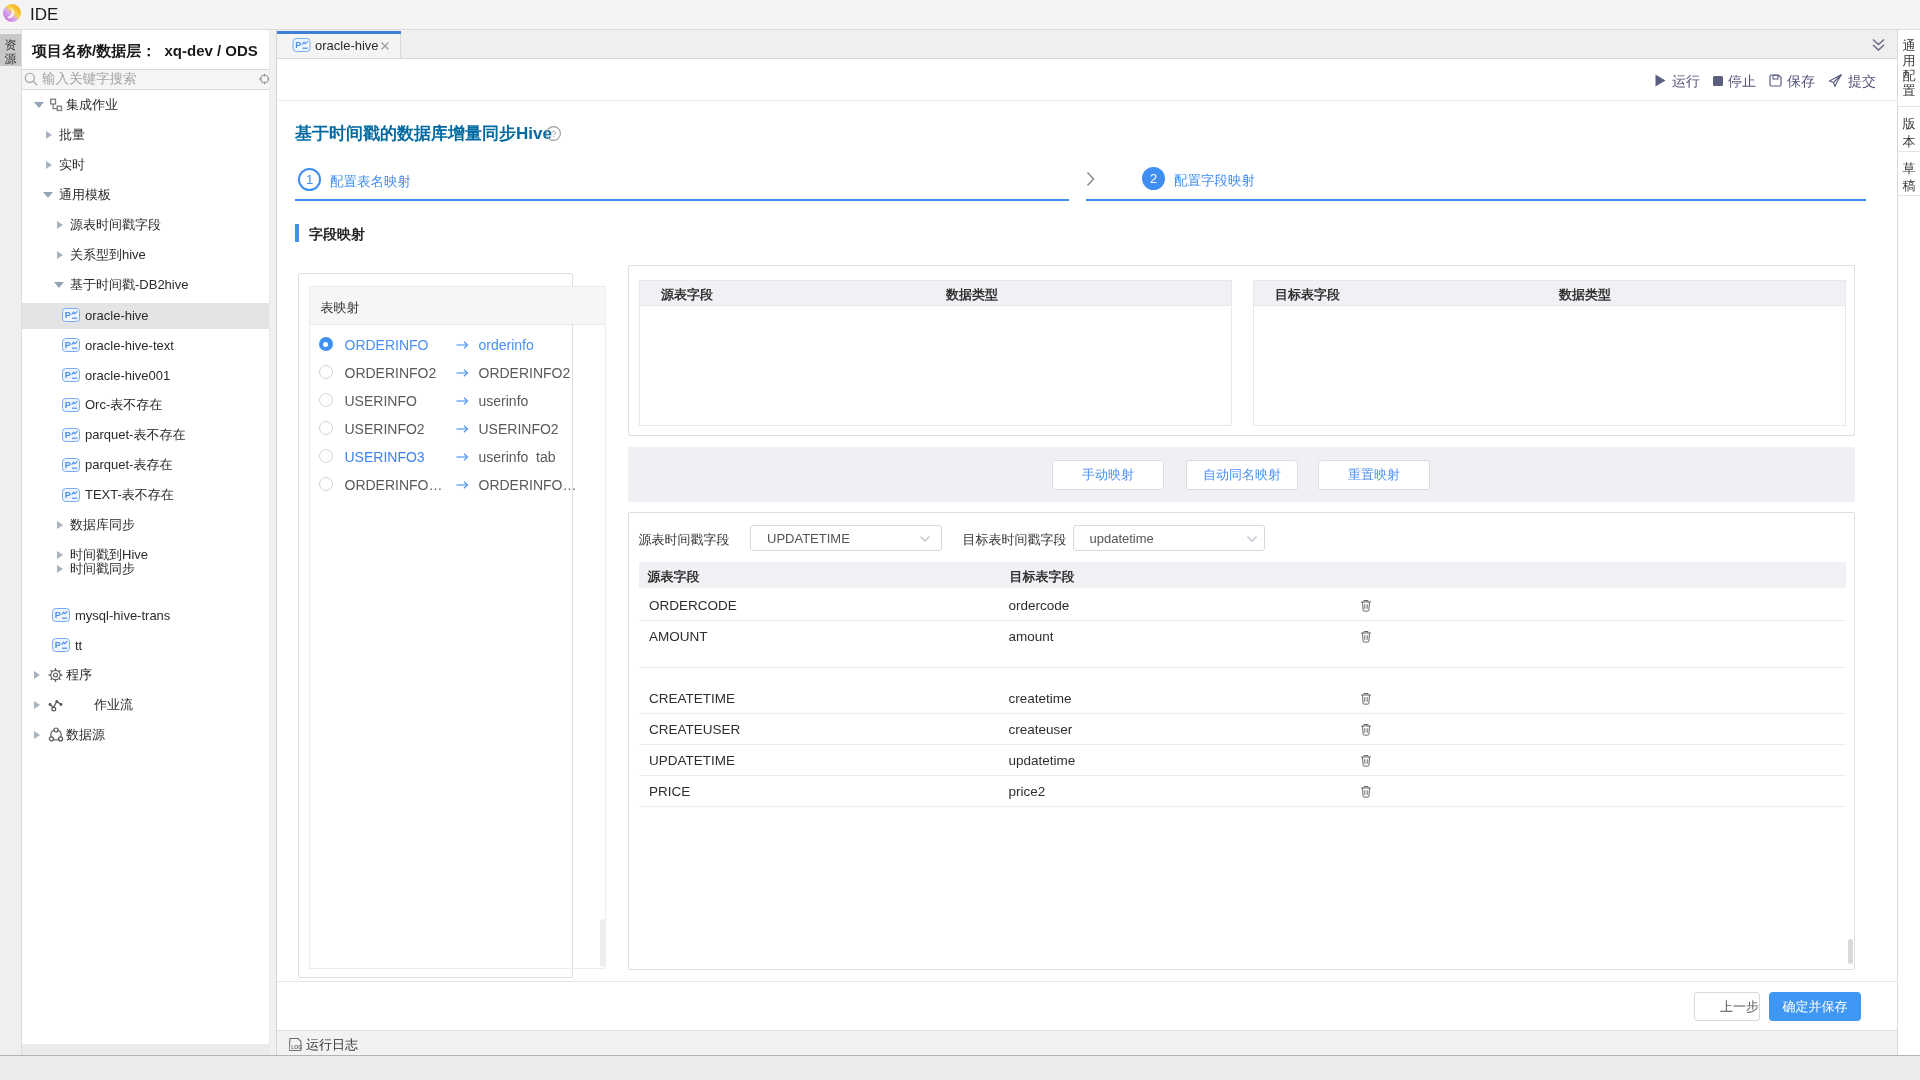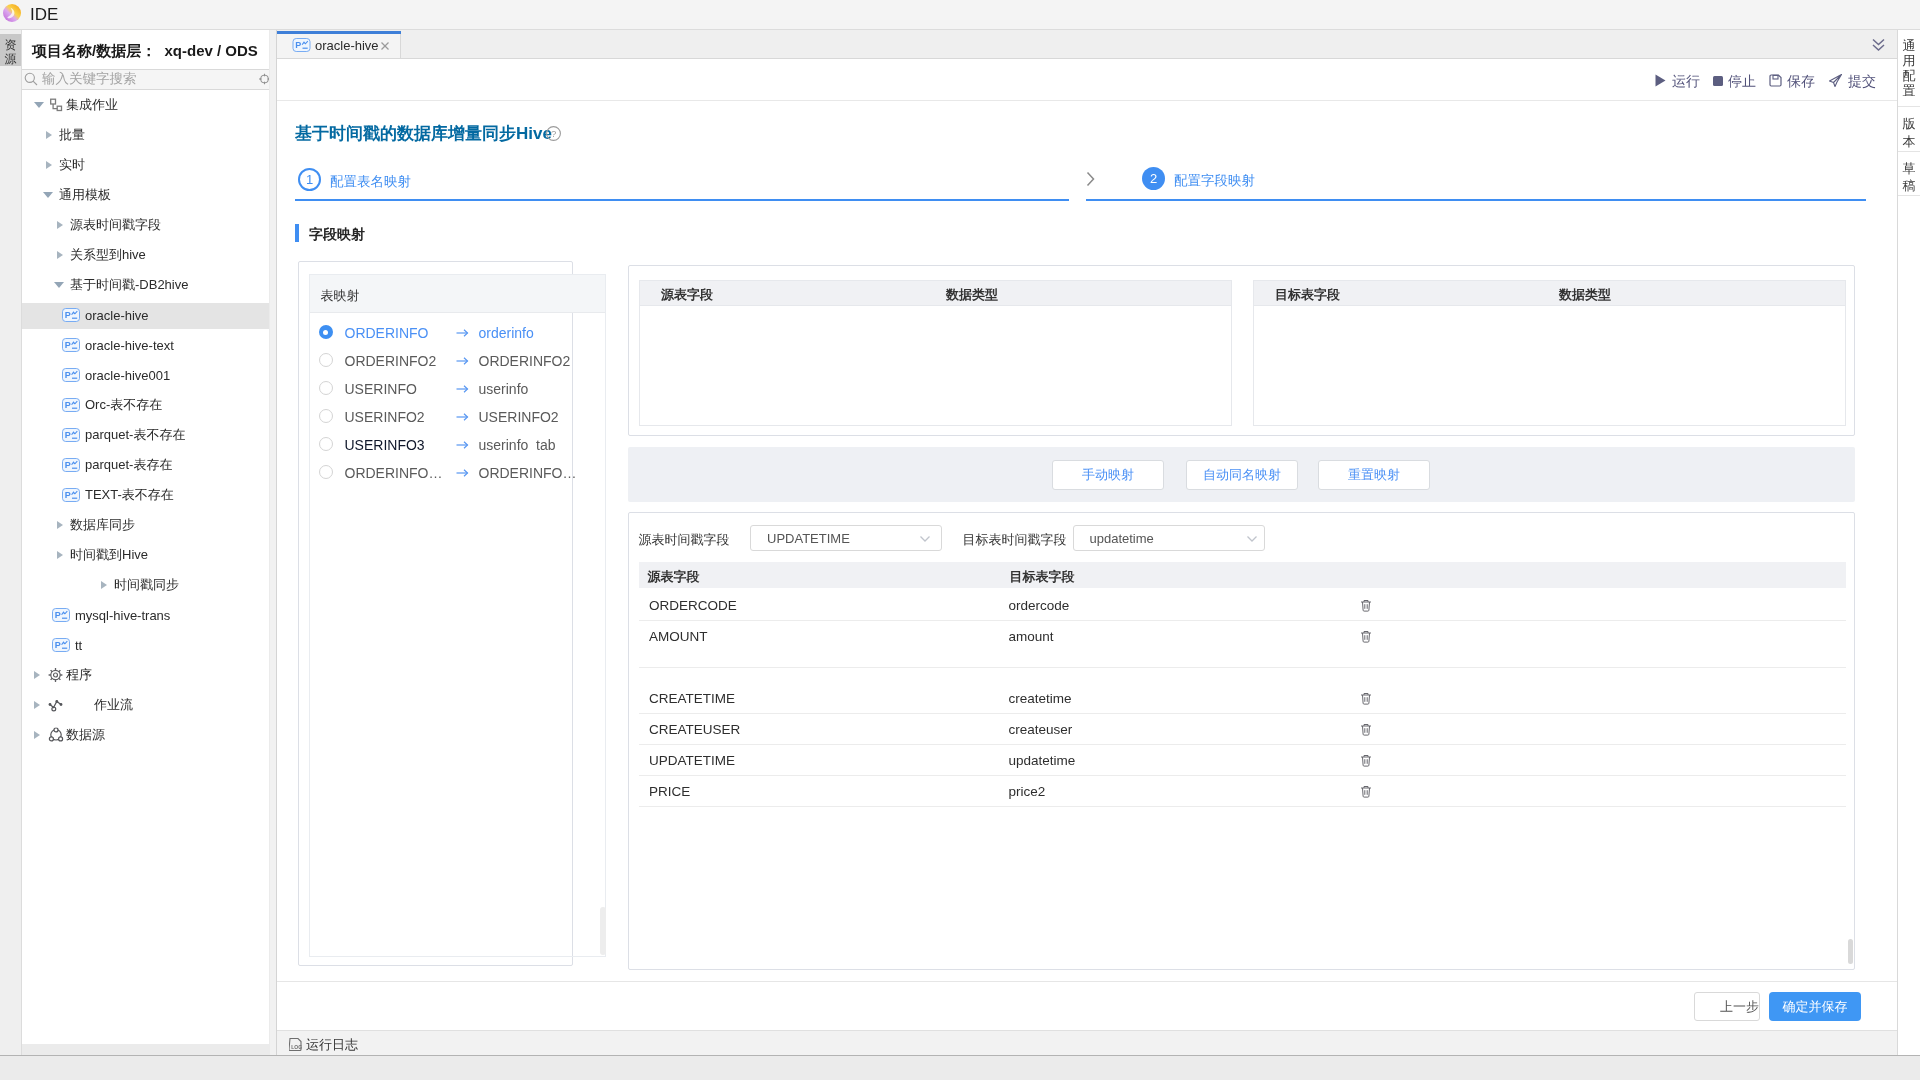--- a/index.html
+++ b/index.html
@@ -141,21 +141,21 @@
       <span class="rtext" style="left:63px;">TEXT-表不存在</span>
     </div>
   <div class="row" style="top:480px;">
       <span class="tric" style="left:35px;"></span>
       <span class="rtext" style="left:48px;">数据库同步</span>
     </div>
   <div class="row" style="top:510px;">
       <span class="tric" style="left:35px;"></span>
       <span class="rtext" style="left:48px;">时间戳到Hive</span>
     </div>
-  <div class="row" style="top:540px;margin-left:44px;">
+  <div class="row" style="top:524px;">
       <span class="tric" style="left:35px;"></span>
       <span class="rtext" style="left:48px;">时间戳同步</span>
     </div>
   <div class="row" style="top:570px;">
       <svg class="icon" style="left:30px;" width="18" height="14">
         <use href="#pa"></use>
       </svg>
       <span class="rtext" style="left:53px;">mysql-hive-trans</span>
     </div>
   <div class="row" style="top:600px;">
@@ -258,21 +258,21 @@
   <svg class="abs" style="left:809px;top:141px;" width="9" height="16" viewBox="0 0 9 16">
       <polyline points="1.5,1.5 7.5,8 1.5,14.5" fill="none" stroke="#8a8a8a" stroke-width="1.5"></polyline>
     </svg>
   <div class="abs" style="left:865px;top:137px;width:23px;height:23px;background:#3f8ef2;border-radius:50%;color:#fff;font-size:13px;text-align:center;line-height:23px;">2</div>
   <div class="abs" style="left:897px;top:142px;font-size:13.5px;color:#3f8ef2;">配置字段映射</div>
   <div class="abs" style="left:809px;top:169px;width:780px;height:2px;background:#3f8ef2;"></div>
 
   <div class="abs" style="left:18px;top:194px;width:3.5px;height:18px;background:#3f8ef2;"></div>
   <div class="abs" style="left:32px;top:196px;font-size:14px;font-weight:bold;color:#262626;">字段映射</div>
 
-  <div class="abs" style="left:20.5px;top:231px;width:275px;height:705px;border:1px solid #dcdfe6;border-radius:2px;background:#fff;">
+  <div class="abs" style="left:20.5px;top:243px;width:275px;height:705px;border:1px solid #dcdfe6;border-radius:2px;background:#fff;">
     <div class="abs" style="left:10px;top:12px;width:297px;height:683px;border:1px solid #e9ecf0;">
       <div class="abs" style="left:0;top:0;width:295px;height:38px;background:#f4f6f8;border-bottom:1px solid #e8eaed;">
         <div class="abs" style="left:11px;top:12px;font-size:13px;color:#333;">表映射</div>
       </div>
 
       <div class="abs" style="left:9px;top:50px;width:14px;height:14px;border-radius:50%;background:#3d8ff2;"></div>
       <div class="abs" style="left:13.5px;top:54.5px;width:5px;height:5px;border-radius:50%;background:#fff;"></div>
       <div class="abs" style="left:35px;top:50px;font-size:14px;color:#4a90f5;">ORDERINFO</div>
       <svg class="abs" style="left:146px;top:53px;" width="13" height="10" viewBox="0 0 13 10">
           <line x1="0.5" y1="5" x2="11.5" y2="5" stroke="#5897f2" stroke-width="1.2"></line>
@@ -294,21 +294,21 @@
         </svg>
       <div class="abs" style="left:169px;top:106px;font-size:14px;color:#5a5a5a;">userinfo</div>
       <div class="abs" style="left:9px;top:134px;width:14px;height:14px;border-radius:50%;border:1.3px solid #d4d4d4;"></div>
       <div class="abs" style="left:35px;top:134px;font-size:14px;color:#5a5a5a;">USERINFO2</div>
       <svg class="abs" style="left:146px;top:137px;" width="13" height="10" viewBox="0 0 13 10">
           <line x1="0.5" y1="5" x2="11.5" y2="5" stroke="#5897f2" stroke-width="1.2"></line>
           <polyline points="8,1.8 11.5,5 8,8.2" fill="none" stroke="#5897f2" stroke-width="1.2"></polyline>
         </svg>
       <div class="abs" style="left:169px;top:134px;font-size:14px;color:#5a5a5a;">USERINFO2</div>
       <div class="abs" style="left:9px;top:162px;width:14px;height:14px;border-radius:50%;border:1.3px solid #d4d4d4;"></div>
-      <div class="abs" style="left:35px;top:162px;font-size:14px;color:#0f172a;">USERINFO3</div>
+      <div class="abs" style="left:35px;top:162px;font-size:14px;color:#3b82f6;">USERINFO3</div>
       <svg class="abs" style="left:146px;top:165px;" width="13" height="10" viewBox="0 0 13 10">
           <line x1="0.5" y1="5" x2="11.5" y2="5" stroke="#5897f2" stroke-width="1.2"></line>
           <polyline points="8,1.8 11.5,5 8,8.2" fill="none" stroke="#5897f2" stroke-width="1.2"></polyline>
         </svg>
       <div class="abs" style="left:169px;top:162px;font-size:14px;color:#5a5a5a;">userinfo&nbsp; tab</div>
       <div class="abs" style="left:9px;top:190px;width:14px;height:14px;border-radius:50%;border:1.3px solid #d4d4d4;"></div>
       <div class="abs" style="left:35px;top:190px;font-size:14px;color:#5a5a5a;">ORDERINFO…</div>
       <svg class="abs" style="left:146px;top:193px;" width="13" height="10" viewBox="0 0 13 10">
           <line x1="0.5" y1="5" x2="11.5" y2="5" stroke="#5897f2" stroke-width="1.2"></line>
           <polyline points="8,1.8 11.5,5 8,8.2" fill="none" stroke="#5897f2" stroke-width="1.2"></polyline>

